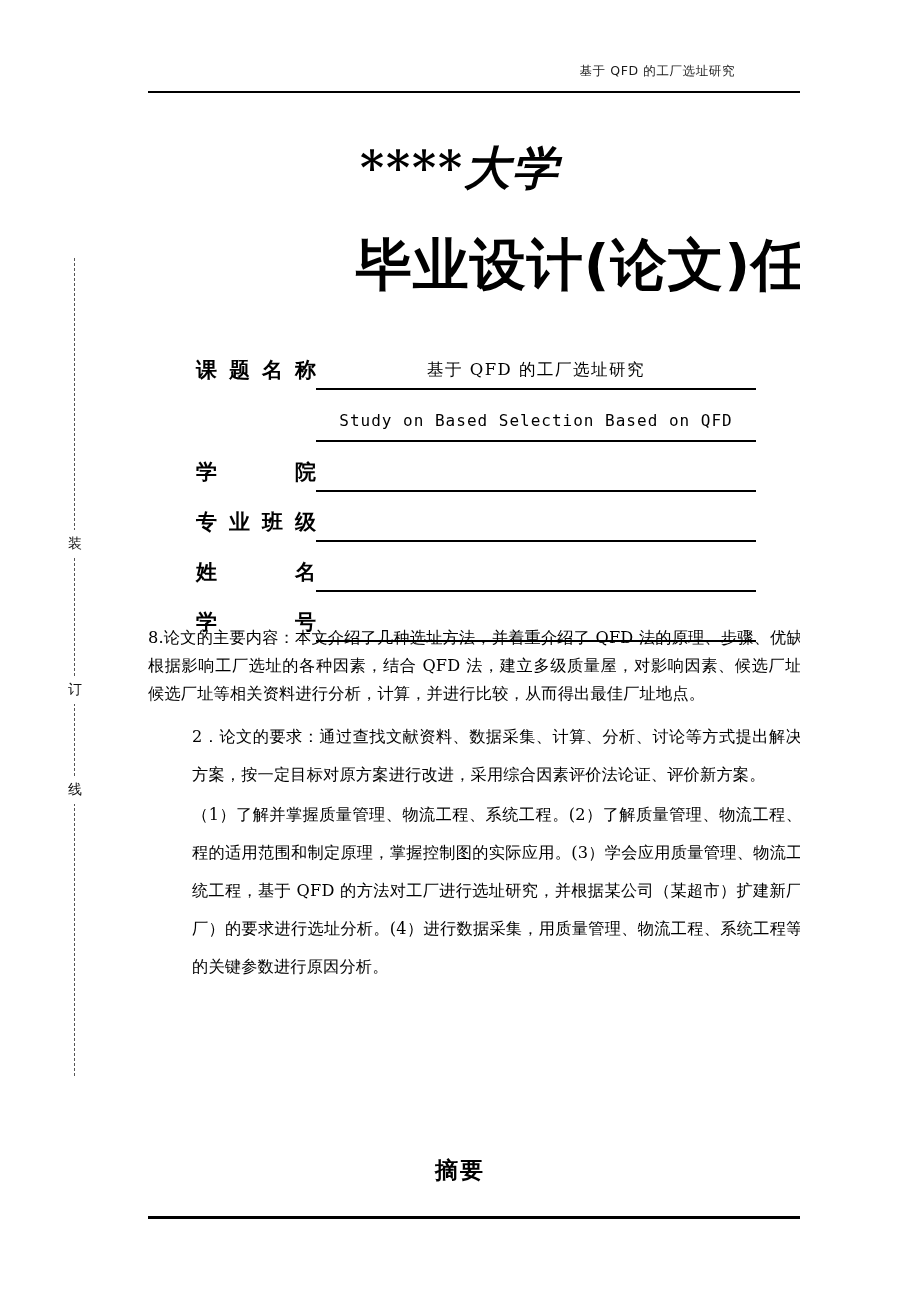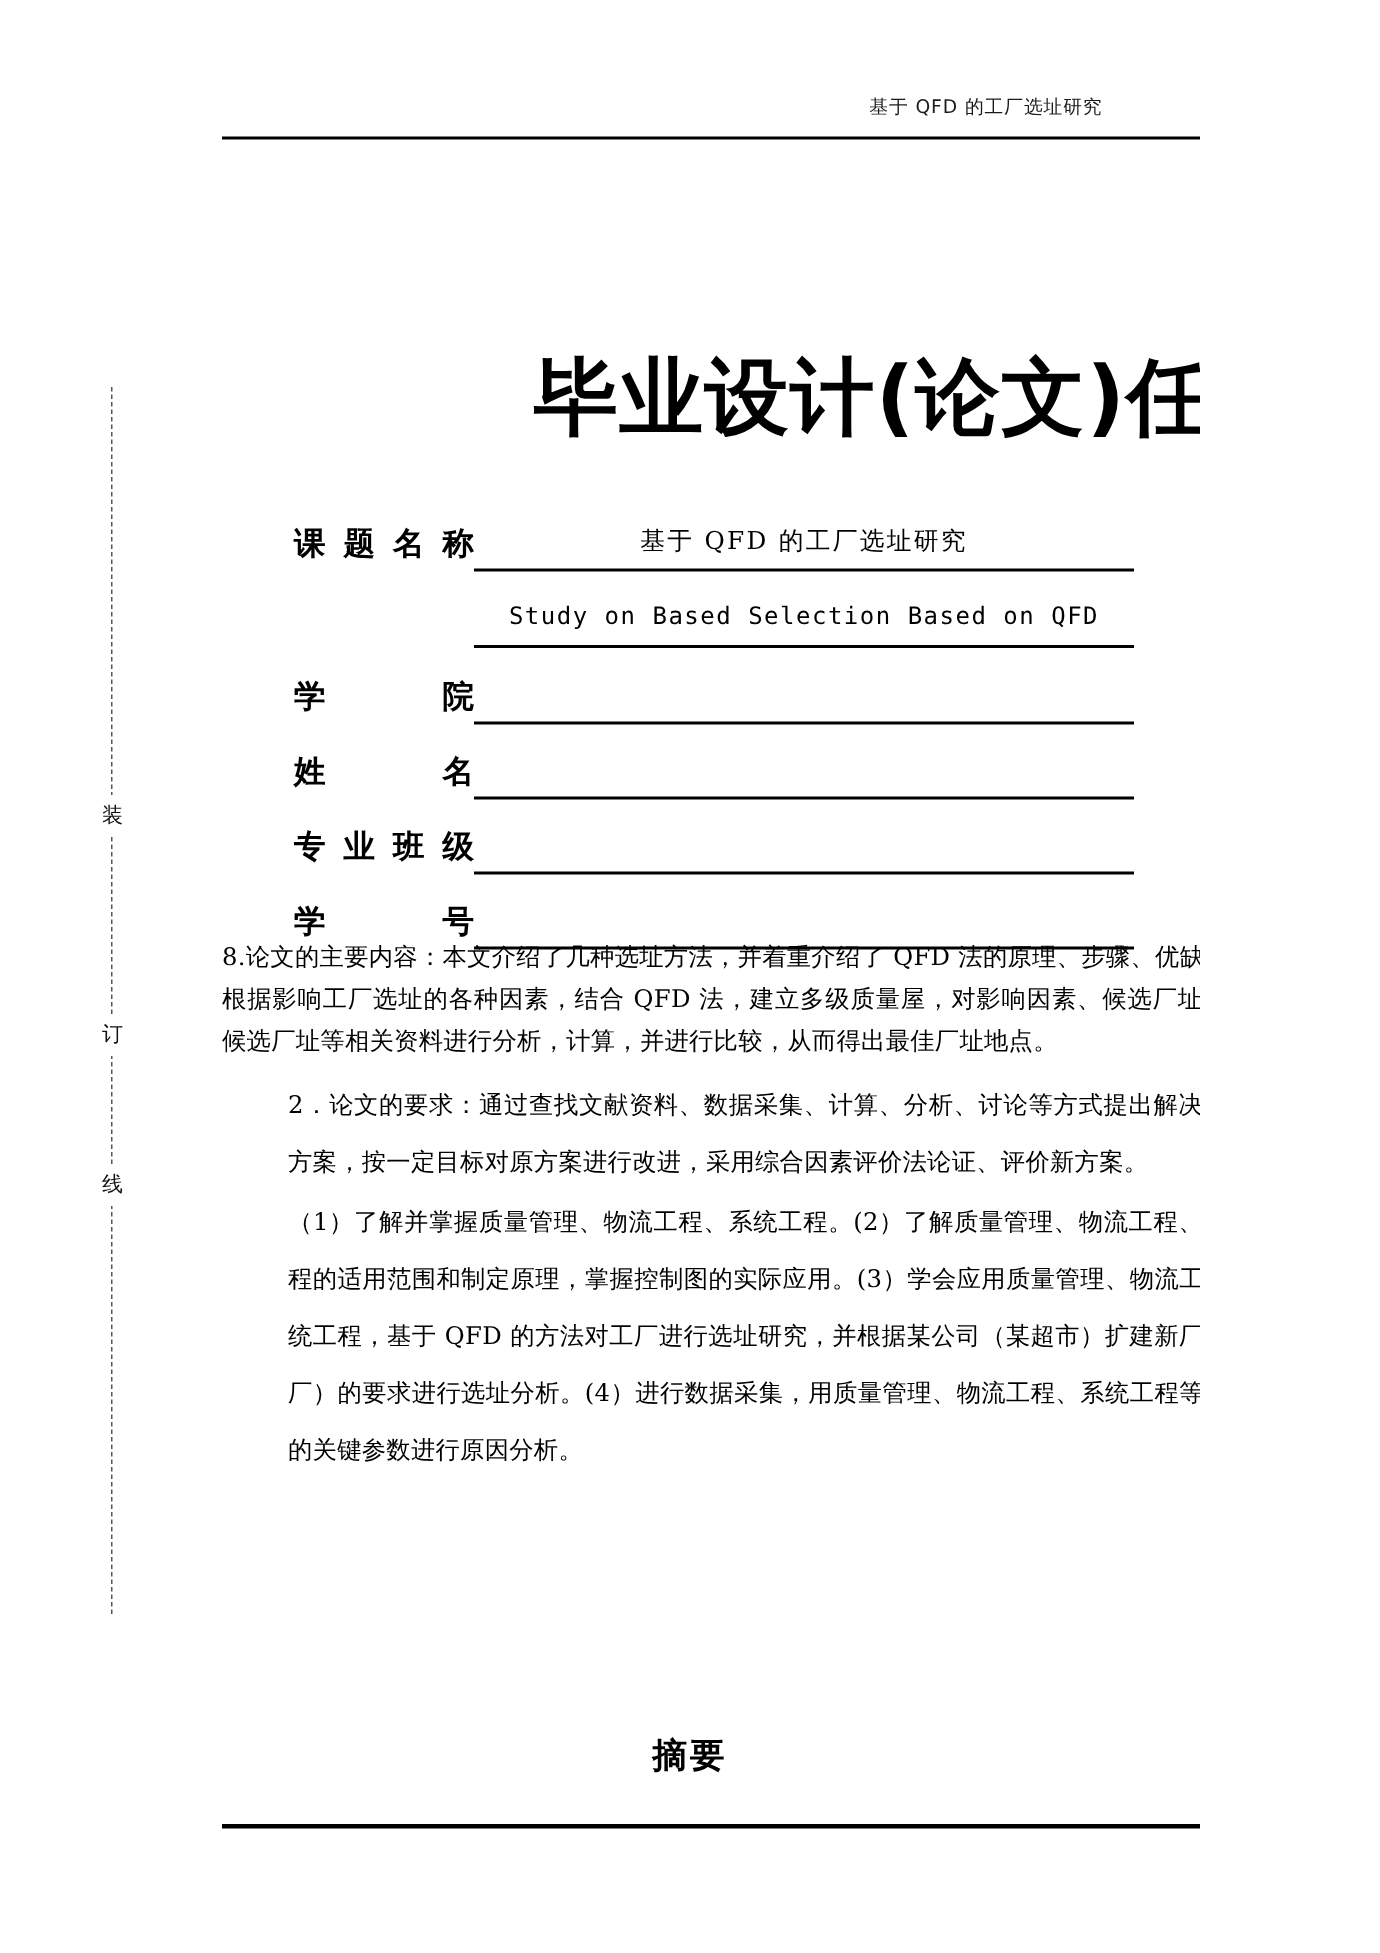--- a/index.html
+++ b/index.html
@@ -97,21 +97,21 @@
 
   
   .form {
     position: absolute;
     left: 196px;
     top: 340px;
     width: 560px;
   }
   .frow {
     display: flex;
-    align-items: center;
+    align-items: flex-end;
     height: 50px;
   }
   .flabel {
     font-family: "DejaVu Sans", "Liberation Sans", sans-serif;
     font-weight: bold;
     font-size: 21px;
     width: 120px;
     flex: none;
     text-align: justify;
     text-align-last: justify;
@@ -212,46 +212,47 @@
   <div class="header-text">基于 QFD 的工厂选址研究</div>
   <div class="header-rule"></div>
 
   <div class="binding">
     <div class="dash"></div>
     <div class="bchar" style="top:272px;">装</div>
     <div class="bchar" style="top:418px;">订</div>
     <div class="bchar" style="top:518px;">线</div>
   </div>
 
+  <div class="univ-name">****大学</div>
   <div class="doc-title">毕业设计(论文)任务书</div>
 
   <div class="form">
 
     <div class="frow">
       <div class="flabel">课题名称</div>
       <div class="fline cn">基于 QFD 的工厂选址研究</div>
     </div>
 
     <div class="frow sub">
       <div class="flabel"></div>
       <div class="fline">Study on Based Selection Based on QFD</div>
     </div>
 
     <div class="frow">
       <div class="flabel">学　　院</div>
       <div class="fline cn"></div>
     </div>
 
     <div class="frow">
+      <div class="flabel">专业班级</div>
+      <div class="fline cn"></div>
+    </div>
+
+    <div class="frow">
       <div class="flabel">姓　　名</div>
-      <div class="fline cn"></div>
-    </div>
-
-    <div class="frow">
-      <div class="flabel">专业班级</div>
       <div class="fline cn"></div>
     </div>
 
     <div class="frow">
       <div class="flabel">学　　号</div>
       <div class="fline cn"></div>
     </div>
 
   </div>
 

